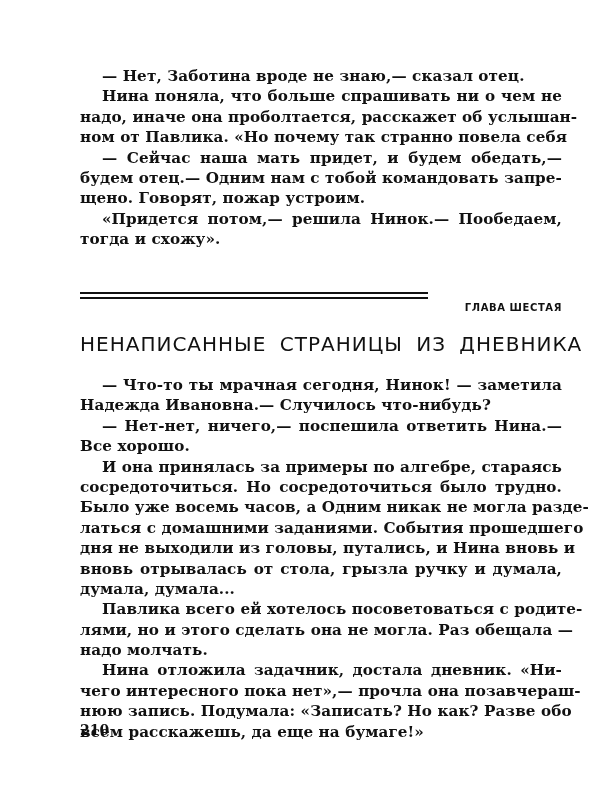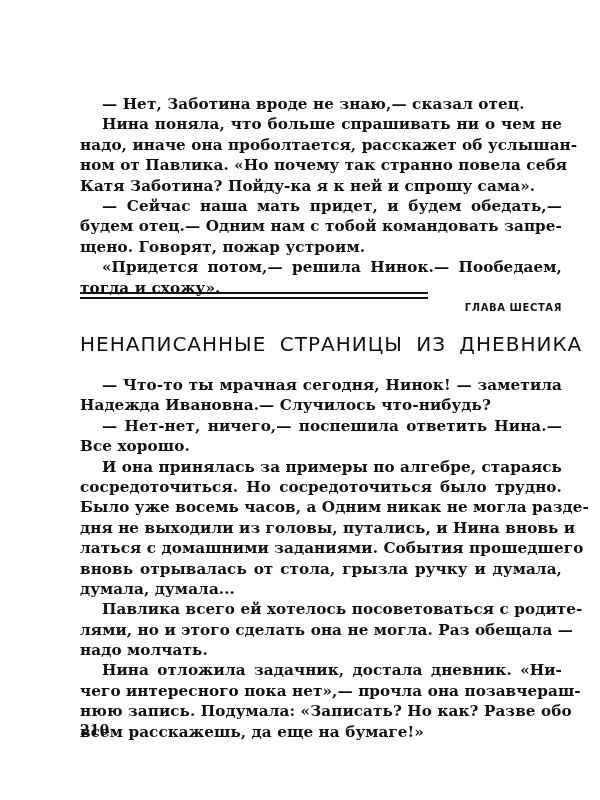--- a/index.html
+++ b/index.html
@@ -10,21 +10,21 @@
     font-size: 15.2px;
     line-height: 20.4px;
     height: 20.4px;
     white-space: nowrap;
     text-align: justify;
     text-align-last: justify;
     letter-spacing: 0.1px;
   }
   .line.last { text-align-last: left; }
   .line.indent { padding-left: 22px; }
-  .section1 { position: absolute; left: 80px; top: 66px; width: 482px; margin-top: 28px; }
+  .section1 { position: absolute; left: 80px; top: 66px; width: 482px; }
   .rule-row { position: absolute; left: 80px; top: 290px; width: 482px; height: 14px; }
   .rules { position: absolute; left: 0; top: 2px; width: 348px; }
   .rules div { height: 2px; background: #111; margin-bottom: 3px; }
   .chapter-label {
     position: absolute; right: 0; top: -3px;
     font-family: "DejaVu Sans", sans-serif; font-weight: bold;
     font-size: 10px; letter-spacing: 0.6px; margin-top: 15px;
   }
   .chapter-title {
     position: absolute; left: 80px; top: 332px; width: 482px;
@@ -39,21 +39,20 @@
   }
 </style>
 </head>
 <body>
 
 <div class="section1">
   <div class="line indent last">— Нет, Заботина вроде не знаю,— сказал отец.</div>
   <div class="line indent">Нина поняла, что больше спрашивать ни о чем не</div>
   <div class="line">надо, иначе она проболтается, расскажет об услышан-</div>
   <div class="line">ном от Павлика. «Но почему так странно повела себя</div>
-  <div class="line last">Катя Заботина? Пойду-ка я к ней и спрошу сама».</div>
   <div class="line indent">— Сейчас наша мать придет, и будем обедать,—</div>
   <div class="line">будем отец.— Одним нам с тобой командовать запре-</div>
   <div class="line last">щено. Говорят, пожар устроим.</div>
   <div class="line indent">«Придется потом,— решила Нинок.— Пообедаем,</div>
   <div class="line last">тогда и схожу».</div>
 </div>
 
 <div class="rule-row">
   <div class="rules">
     <div></div>
@@ -65,22 +64,22 @@
 <div class="chapter-title">НЕНАПИСАННЫЕ СТРАНИЦЫ ИЗ ДНЕВНИКА</div>
 
 <div class="section2">
   <div class="line indent">— Что-то ты мрачная сегодня, Нинок! — заметила</div>
   <div class="line last">Надежда Ивановна.— Случилось что-нибудь?</div>
   <div class="line indent">— Нет-нет, ничего,— поспешила ответить Нина.—</div>
   <div class="line last">Все хорошо.</div>
   <div class="line indent">И она принялась за примеры по алгебре, стараясь</div>
   <div class="line">сосредоточиться. Но сосредоточиться было трудно.</div>
   <div class="line">Было уже восемь часов, а Одним никак не могла разде-</div>
+  <div class="line">латься с домашними заданиями. События прошедшего</div>
   <div class="line">дня не выходили из головы, путались, и Нина вновь и</div>
-  <div class="line">латься с домашними заданиями. События прошедшего</div>
   <div class="line">вновь отрывалась от стола, грызла ручку и думала,</div>
   <div class="line last">думала, думала...</div>
   <div class="line indent">Павлика всего ей хотелось посоветоваться с родите-</div>
   <div class="line">лями, но и этого сделать она не могла. Раз обещала —</div>
   <div class="line last">надо молчать.</div>
   <div class="line indent">Нина отложила задачник, достала дневник. «Ни-</div>
   <div class="line">чего интересного пока нет»,— прочла она позавчераш-</div>
   <div class="line">нюю запись. Подумала: «Записать? Но как? Разве обо</div>
   <div class="line last">всем расскажешь, да еще на бумаге!»</div>
 </div>

